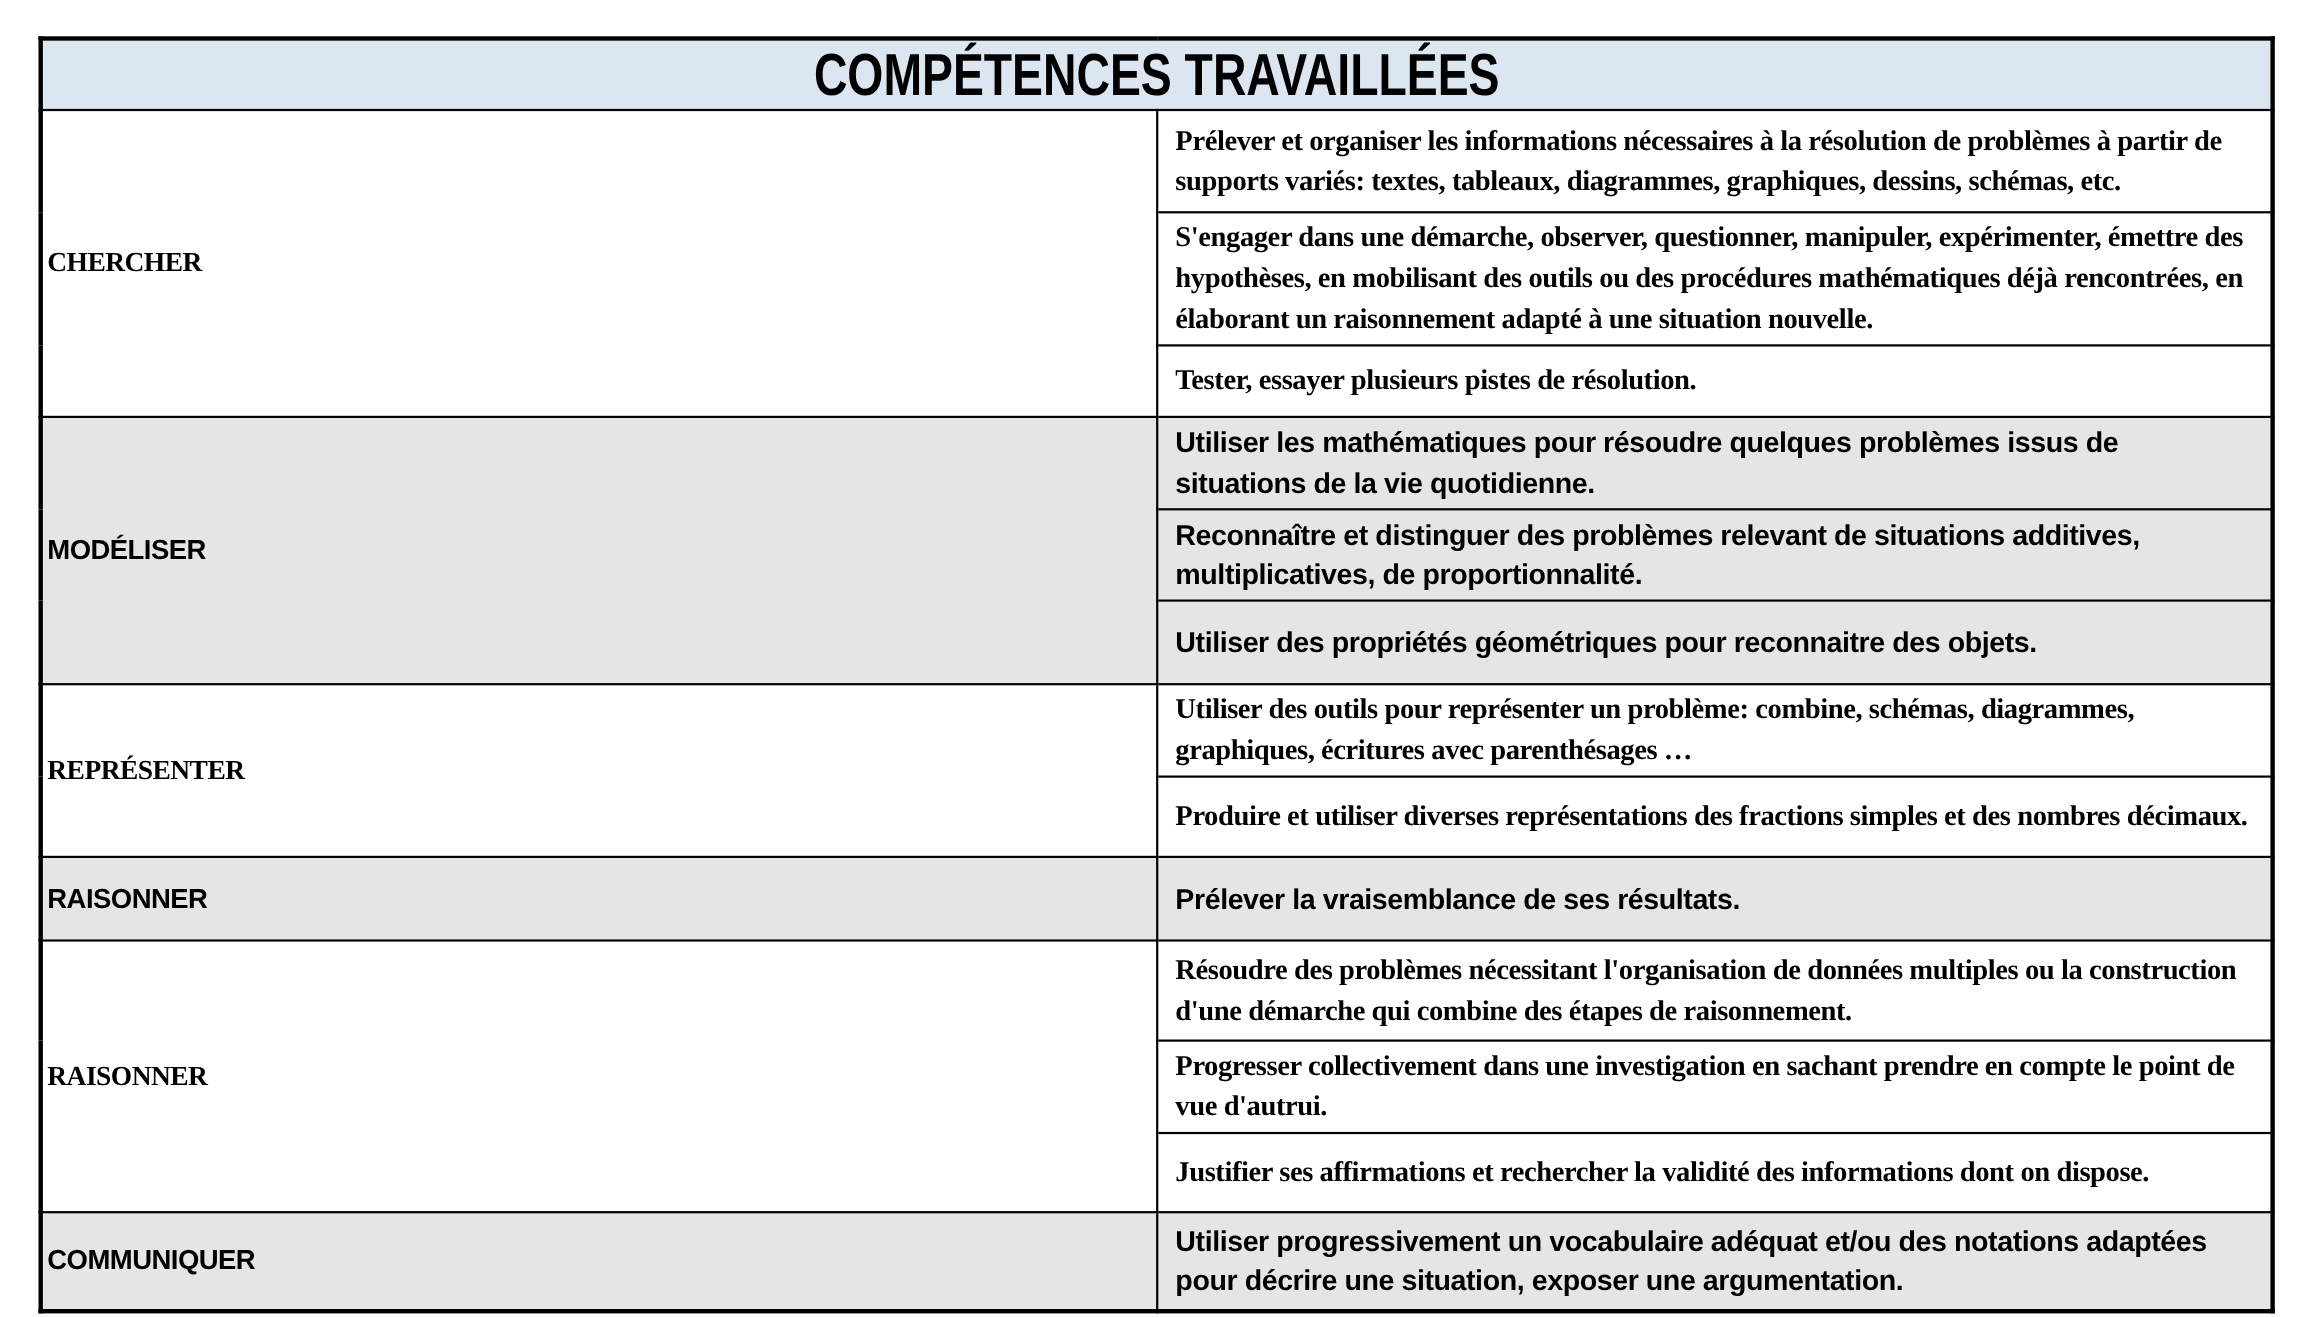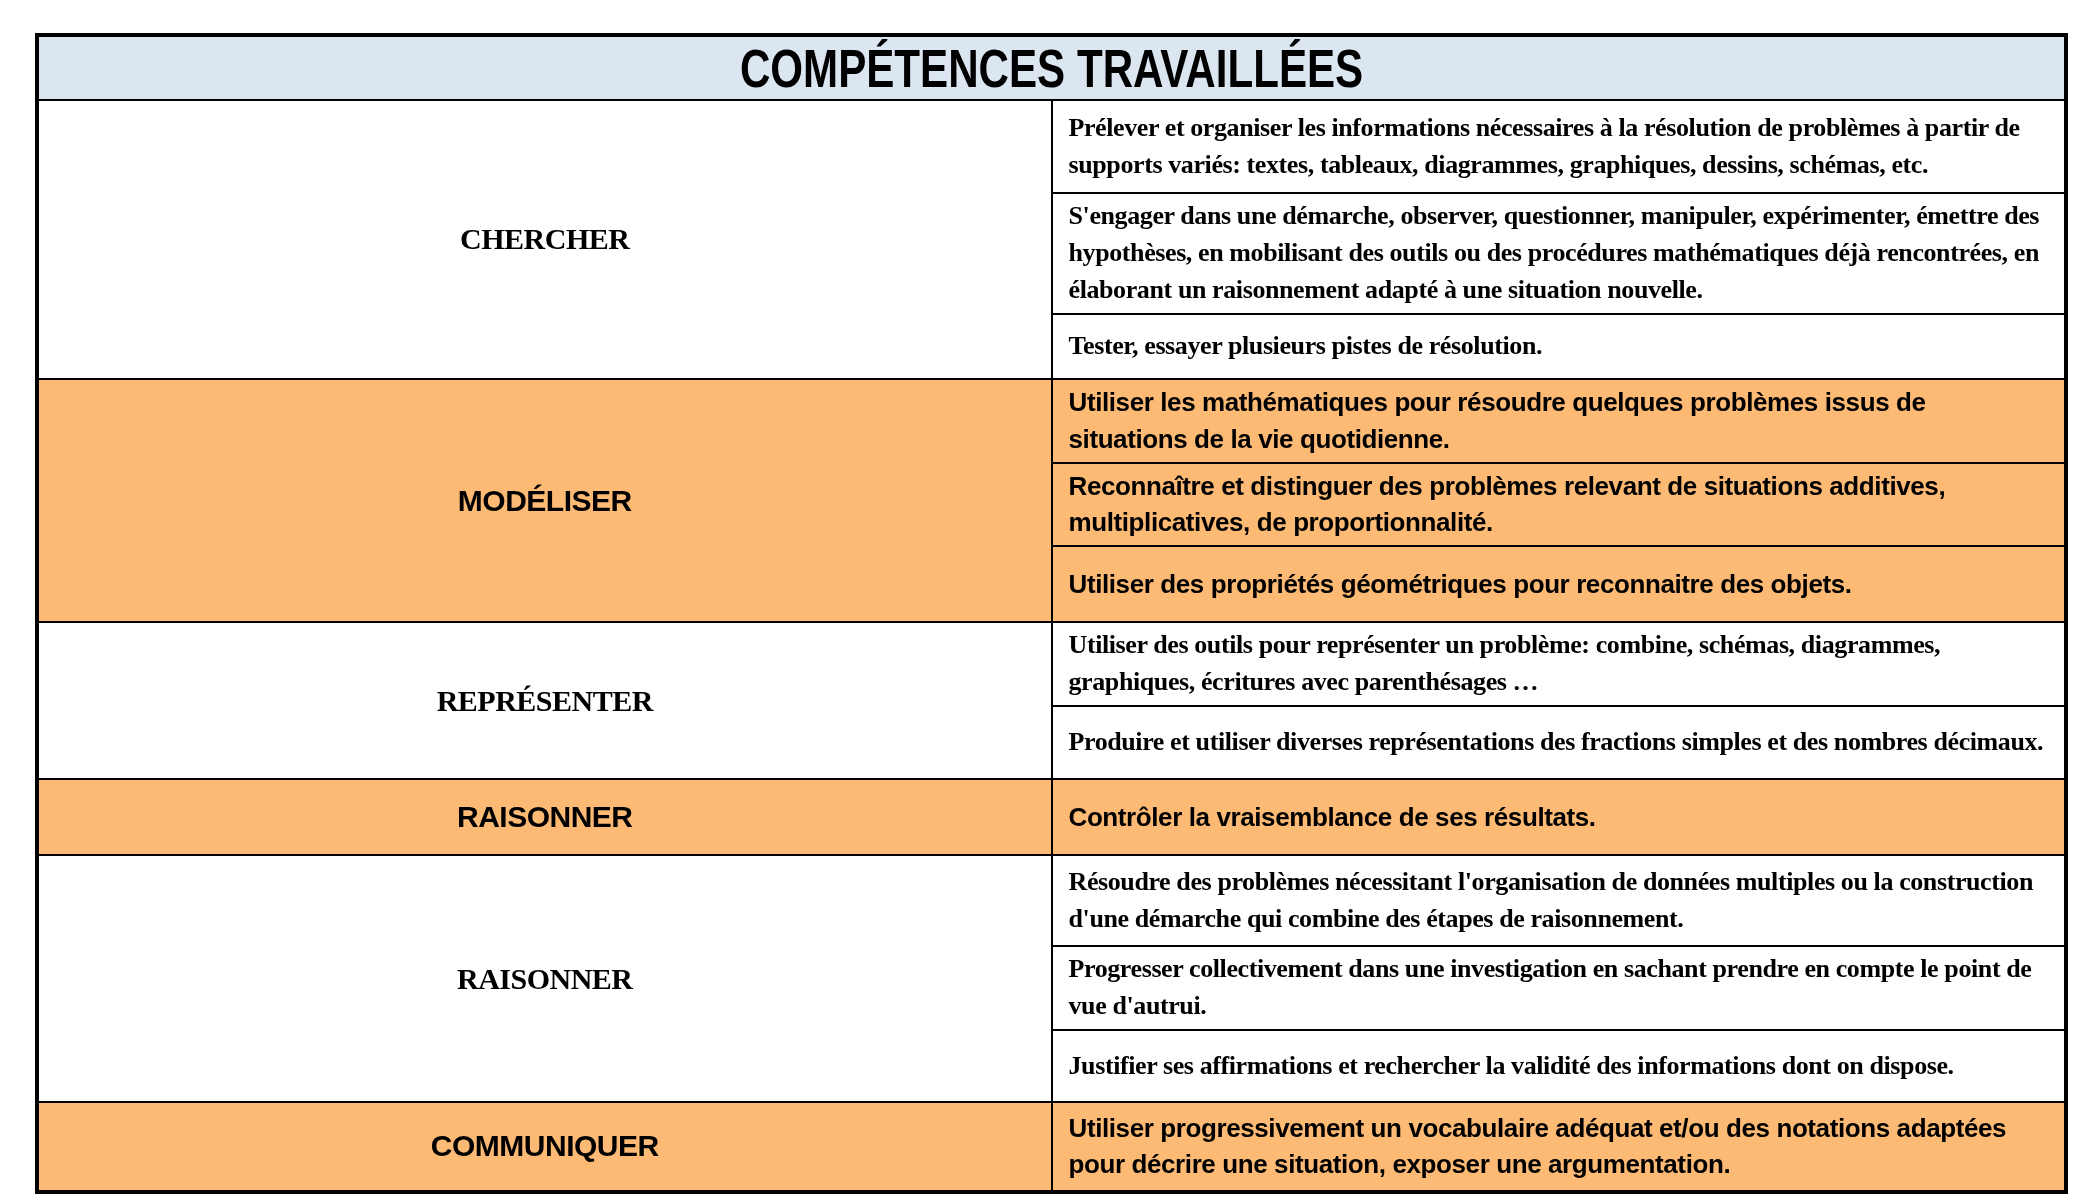--- a/index.html
+++ b/index.html
@@ -41,32 +41,31 @@
     display: inline-block;
     font-size: 54px;
     font-weight: bold;
     letter-spacing: 0px;
     transform: scaleX(0.78);
     transform-origin: center;
     white-space: nowrap;
   }
   td.label-cell {
     width: 272px;
-    text-align: center;
-    font-size: 30px;
+    font-size: 25px;
     padding: 0 4px;
     letter-spacing: -0.5px;
   }
   td.item-cell {
     padding: 4px 14px 4px 16px;
     font-size: 26px;
     line-height: 1.42;
     letter-spacing: -0.4px;
   }
-  .bg-blue { background: #fdba74; }
+  .bg-blue { background: #e5e5e5; }
   .bg-white { background: #ffffff; font-family: Liberation Serif, serif; }
   
   tr.rh93 { height: 93px; }
   tr.rh84 { height: 84px; }
   tr.rh65 { height: 65px; }
   tr.rh77 { height: 77px; }
   tr.rh76 { height: 76px; }
   tr.rh73 { height: 73px; }
   tr.rh91 { height: 91px; }
   tr.rh71 { height: 71px; }
@@ -111,21 +110,21 @@
     <tr class="rh77">
       <td class="label-cell bg-white" rowspan="2">REPRÉSENTER</td>
       <td class="item-cell bg-white">Utiliser des outils pour représenter un problème: combine, schémas, diagrammes, graphiques, écritures avec parenthésages …</td>
     </tr>
     <tr class="rh73">
       <td class="item-cell bg-white">Produire et utiliser diverses représentations des fractions simples et des nombres décimaux.</td>
     </tr>
 
     <tr class="rh76">
       <td class="label-cell bg-blue">RAISONNER</td>
-      <td class="item-cell bg-blue">Contrôler la vraisemblance de ses résultats.</td>
+      <td class="item-cell bg-blue">Prélever la vraisemblance de ses résultats.</td>
     </tr>
 
     <tr class="rh91">
       <td class="label-cell bg-white" rowspan="3">RAISONNER</td>
       <td class="item-cell bg-white">Résoudre des problèmes nécessitant l'organisation de données multiples ou la construction d'une démarche qui combine des étapes de raisonnement.</td>
     </tr>
     <tr class="rh71">
       <td class="item-cell bg-white">Progresser collectivement dans une investigation en sachant prendre en compte le point de vue d'autrui.</td>
     </tr>
     <tr class="rh72">

